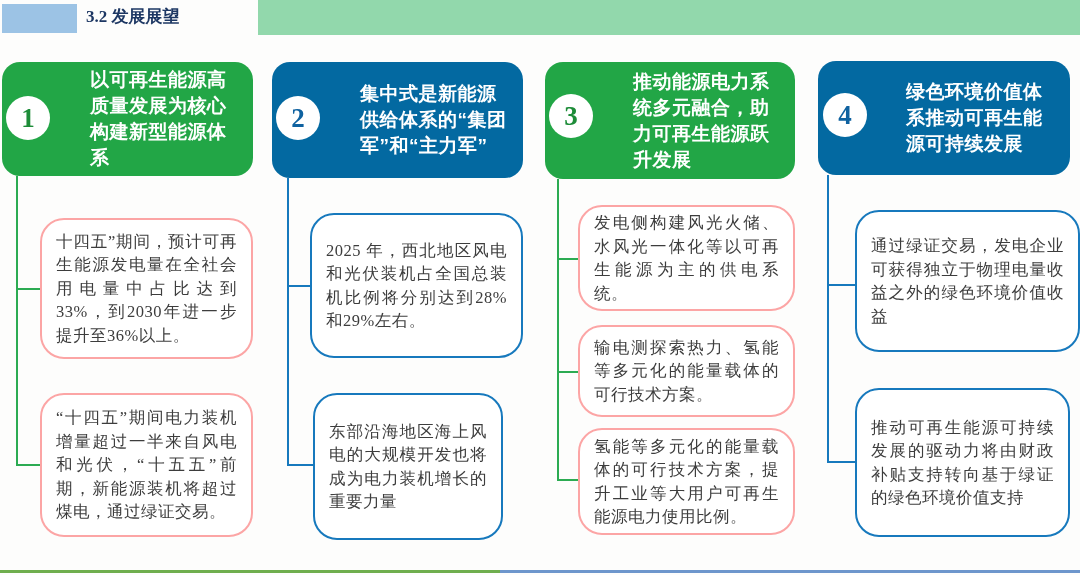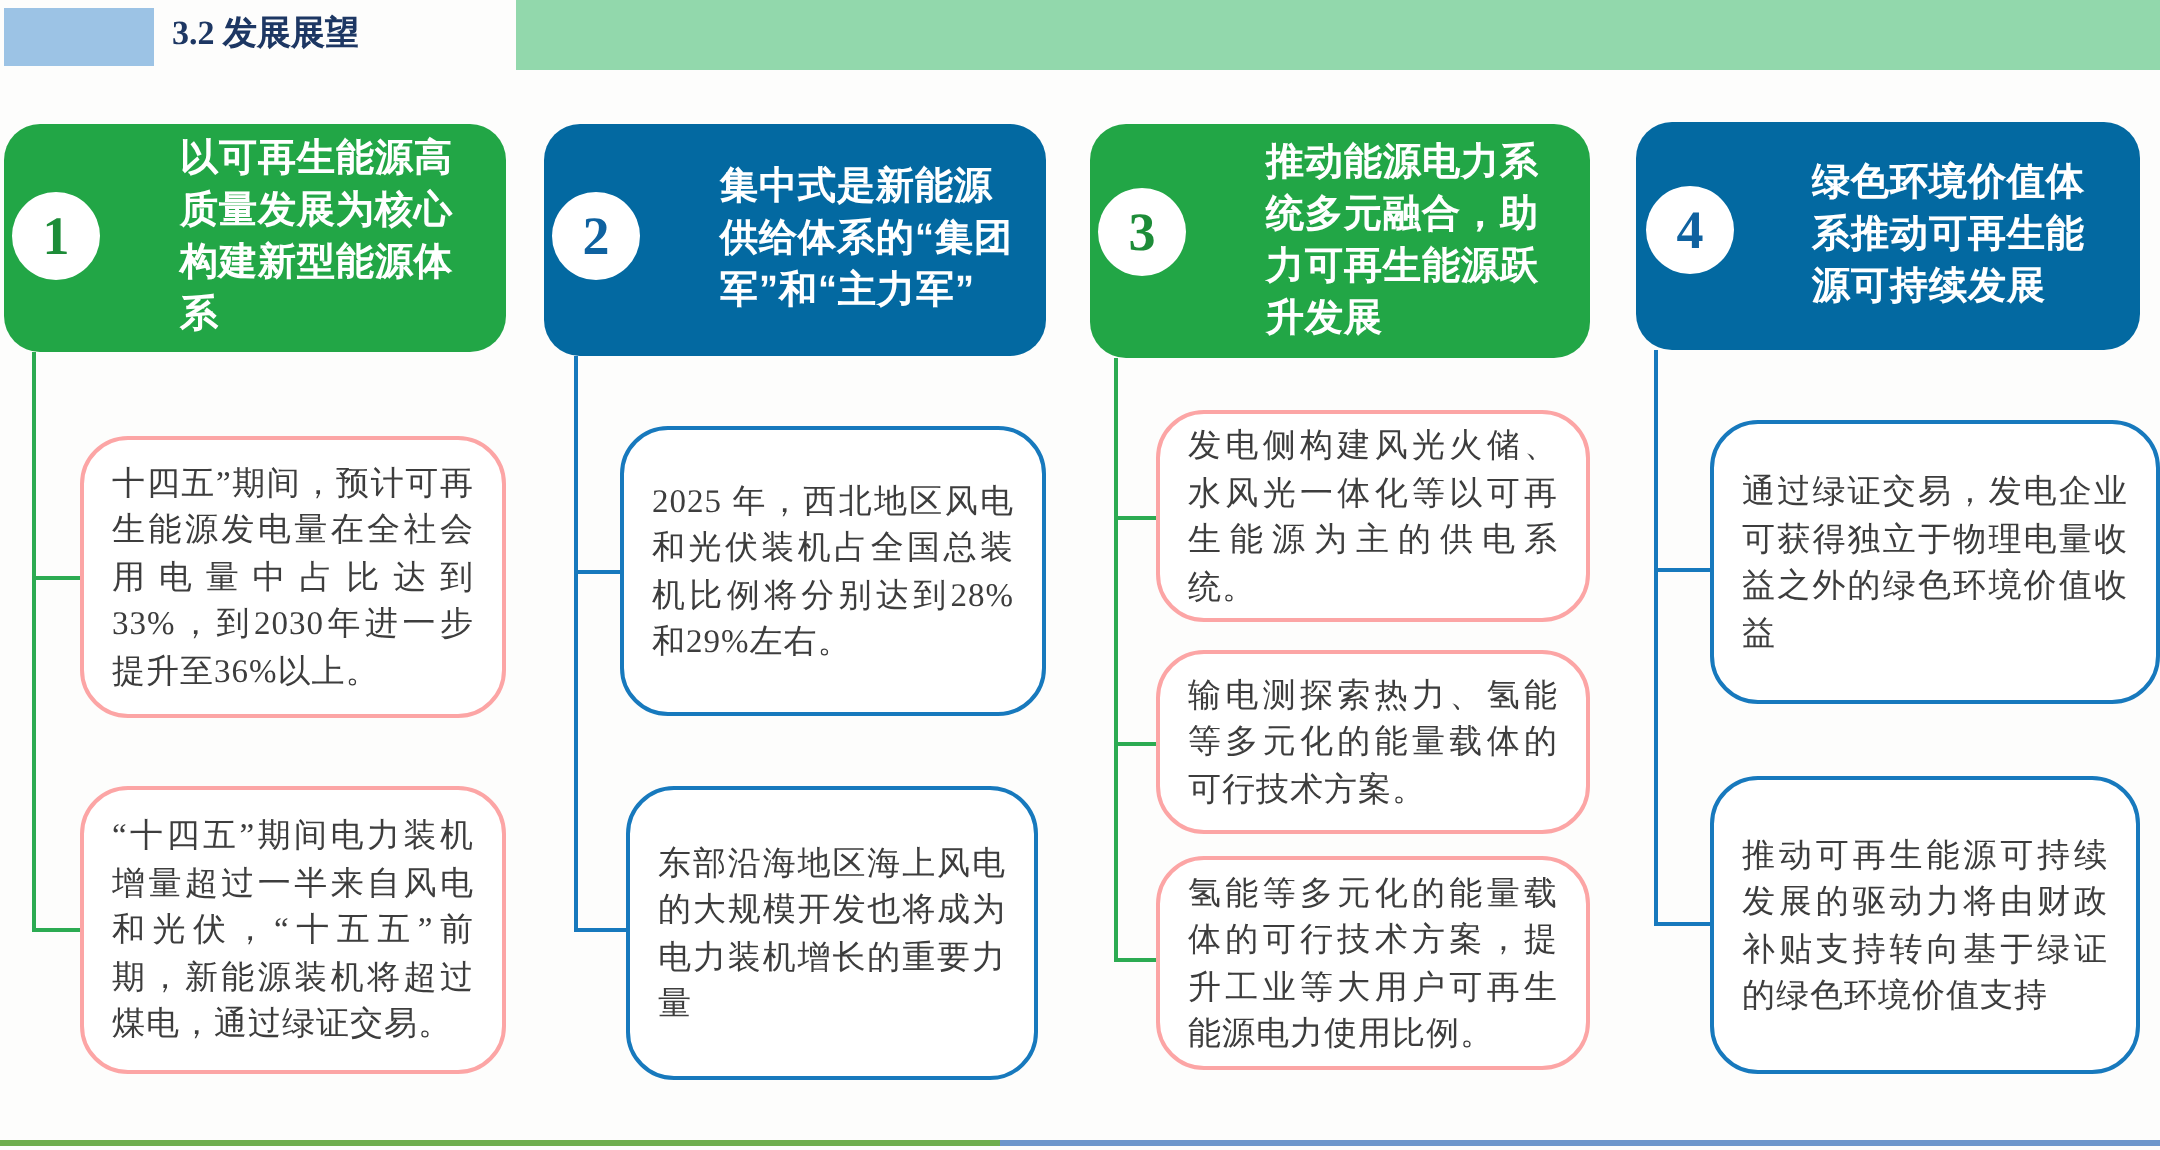--- a/index.html
+++ b/index.html
@@ -101,21 +101,21 @@
   </div>
   <div class="stepcircle blue" style="left:276px;top:96px;">
     <span>2</span>
   </div>
   <div class="vline line-blue" style="left:287px;top:178px;height:288px;"></div>
   <div class="hline line-blue" style="left:287px;top:285px;width:23px;"></div>
   <div class="hline line-blue" style="left:287px;top:464px;width:26px;"></div>
   <div class="sub blue" style="left:310px;top:213px;width:213px;height:145px;">
     <div class="btext">2025 年，西北地区风电和光伏装机占全国总装机比例将分别达到28%和29%左右。</div>
   </div>
-  <div class="sub blue" style="left:313px;top:393px;width:206px;height:147px;">
+  <div class="sub blue" style="left:313px;top:393px;width:190px;height:147px;">
     <div class="btext">东部沿海地区海上风电的大规模开发也将成为电力装机增长的重要力量</div>
   </div>
 
   <div class="head green" style="left:545px;top:62px;width:250px;height:117px;">
     <div class="htext">推动能源电力系统多元融合，助力可再生能源跃升发展</div>
   </div>
   <div class="stepcircle green" style="left:549px;top:94px;">
     <span>3</span>
   </div>
   <div class="vline line-green" style="left:557px;top:179px;height:302px;"></div>

